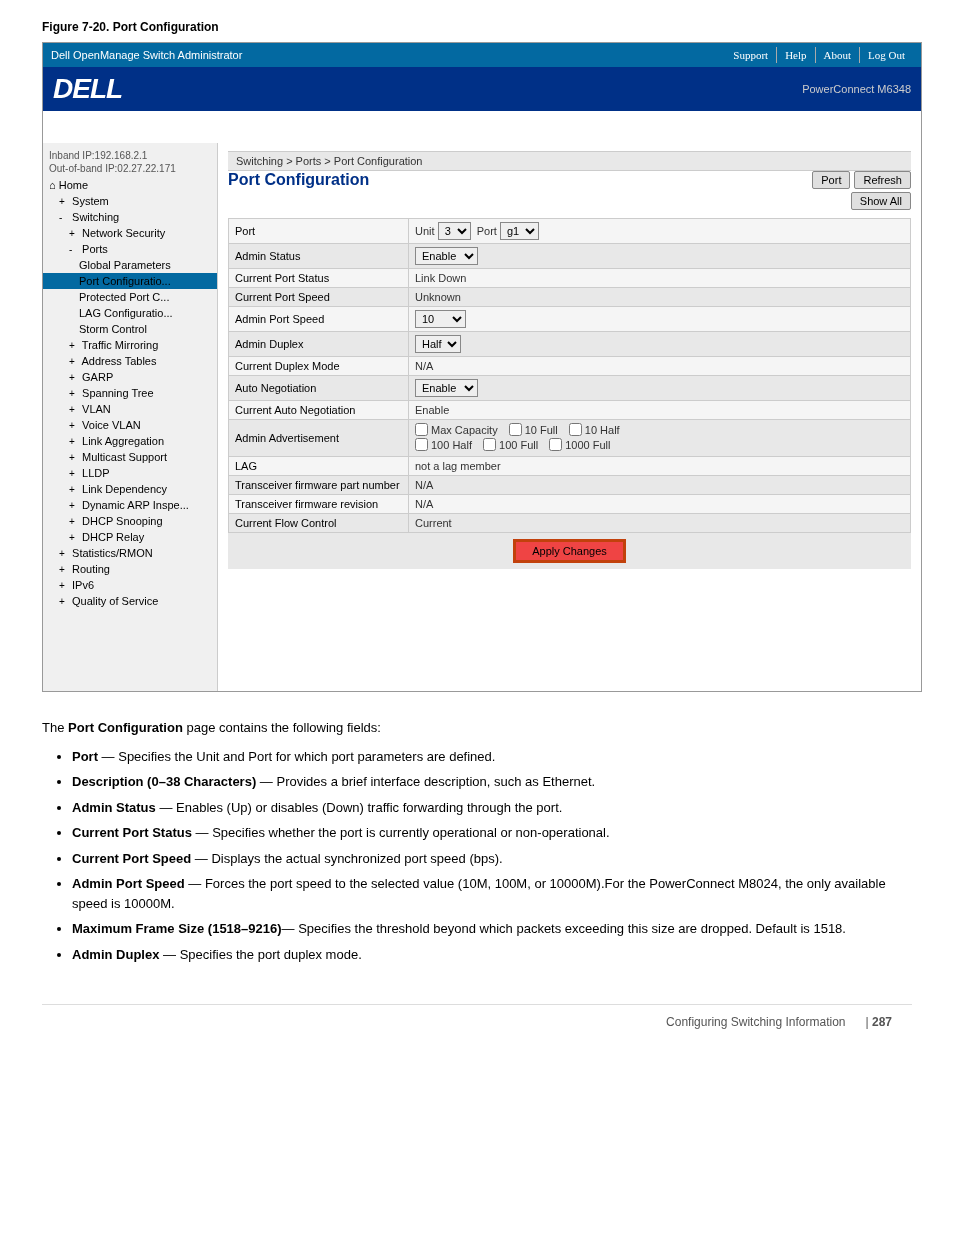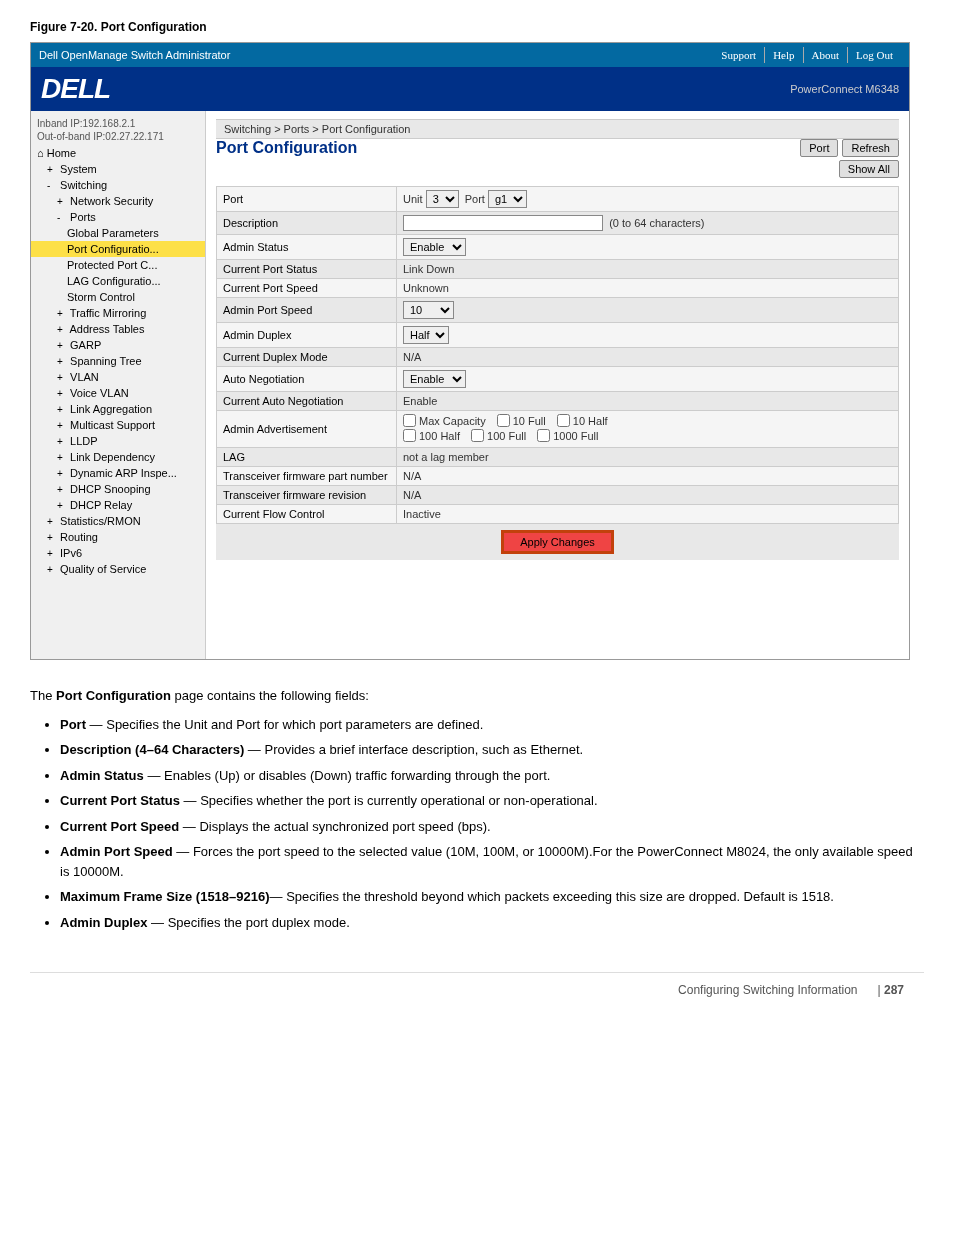--- a/index.html
+++ b/index.html
@@ -6,21 +6,21 @@
     body {
       font-family: Arial, Helvetica, sans-serif;
       font-size: 13px;
       background: #fff;
       color: #000;
       width: 954px;
       min-height: 1235px;
     }
 
     .page-wrapper {
-      padding: 20px 30px;
+      padding: 20px 42px;
     }
 
     .figure-label {
       font-size: 12px;
       font-weight: bold;
       margin-bottom: 8px;
     }
 
     
     .switch-ui {
@@ -85,20 +85,21 @@
       font-size: 11px;
       color: #333;
       border-top: 1px solid #ccc;
       border-bottom: 1px solid #ccc;
     }
 
     
     .main-area {
       display: flex;
       height: 548px;
+      margin-top: 32px;
     }
 
     
     .sidebar {
       width: 175px;
       background: #f0f0f0;
       border-right: 1px solid #ccc;
       overflow-y: auto;
       font-size: 11px;
       padding: 4px 0;
@@ -108,21 +109,21 @@
       padding: 2px 6px;
       cursor: pointer;
       white-space: nowrap;
       overflow: hidden;
       text-overflow: ellipsis;
     }
     .sidebar-item.indent1 { padding-left: 16px; }
     .sidebar-item.indent2 { padding-left: 26px; }
     .sidebar-item.indent3 { padding-left: 36px; }
     .sidebar-item.selected {
-      background: #fde047;
+      background: #0369a1;
     }
     .sidebar-expand {
       display: inline-block;
       width: 10px;
       font-size: 10px;
     }
     .sidebar-ip {
       font-size: 10px;
       color: #555;
       padding: 2px 6px;
@@ -348,27 +349,20 @@
         <table class="config-table">
           <tbody>
             <tr>
               <td>Port</td>
               <td>
                 Unit <select class="field-select"><option>3</option></select>
                 &nbsp;Port <select class="field-select"><option>g1</option></select>
               </td>
             </tr>
             <tr>
-              <td>Description</td>
-              <td>
-                <input type="text" class="field-input" style="width: 200px;">
-                &nbsp;<span>(0 to 64 characters)</span>
-              </td>
-            </tr>
-            <tr>
               <td>Admin Status</td>
               <td>
                 <select class="field-select">
                   <option>Enable</option>
                   <option>Disable</option>
                 </select>
               </td>
             </tr>
             <tr>
               <td>Current Port Status</td>
@@ -436,41 +430,41 @@
             <tr>
               <td>Transceiver firmware part number</td>
               <td>N/A</td>
             </tr>
             <tr>
               <td>Transceiver firmware revision</td>
               <td>N/A</td>
             </tr>
             <tr>
               <td>Current Flow Control</td>
-              <td>Inactive</td>
+              <td>Current</td>
             </tr>
           </tbody>
         </table>
 
         <div class="apply-btn-row">
           <button class="apply-btn">Apply Changes</button>
         </div>
 
       </div>
     </div>
 
   </div>
 
   <div class="description-body">
     <p>
       The <b>Port Configuration</b> page contains the following fields:
     </p>
     <ul class="bullet-list">
       <li><b>Port</b> — Specifies the Unit and Port for which port parameters are defined.</li>
-      <li><b>Description (4–64 Characters)</b> — Provides a brief interface description, such as Ethernet.</li>
+      <li><b>Description (0–38 Characters)</b> — Provides a brief interface description, such as Ethernet.</li>
       <li><b>Admin Status</b> — Enables (Up) or disables (Down) traffic forwarding through the port.</li>
       <li><b>Current Port Status</b> — Specifies whether the port is currently operational or non-operational.</li>
       <li><b>Current Port Speed</b> — Displays the actual synchronized port speed (bps).</li>
       <li><b>Admin Port Speed</b> — Forces the port speed to the selected value (10M, 100M, or 10000M).For the PowerConnect M8024, the only available speed is 10000M.</li>
       <li><b>Maximum Frame Size (1518–9216)</b>— Specifies the threshold beyond which packets exceeding this size are dropped. Default is 1518.</li>
       <li><b>Admin Duplex</b> — Specifies the port duplex mode.</li>
     </ul>
   </div>
 
   <div class="page-footer">

